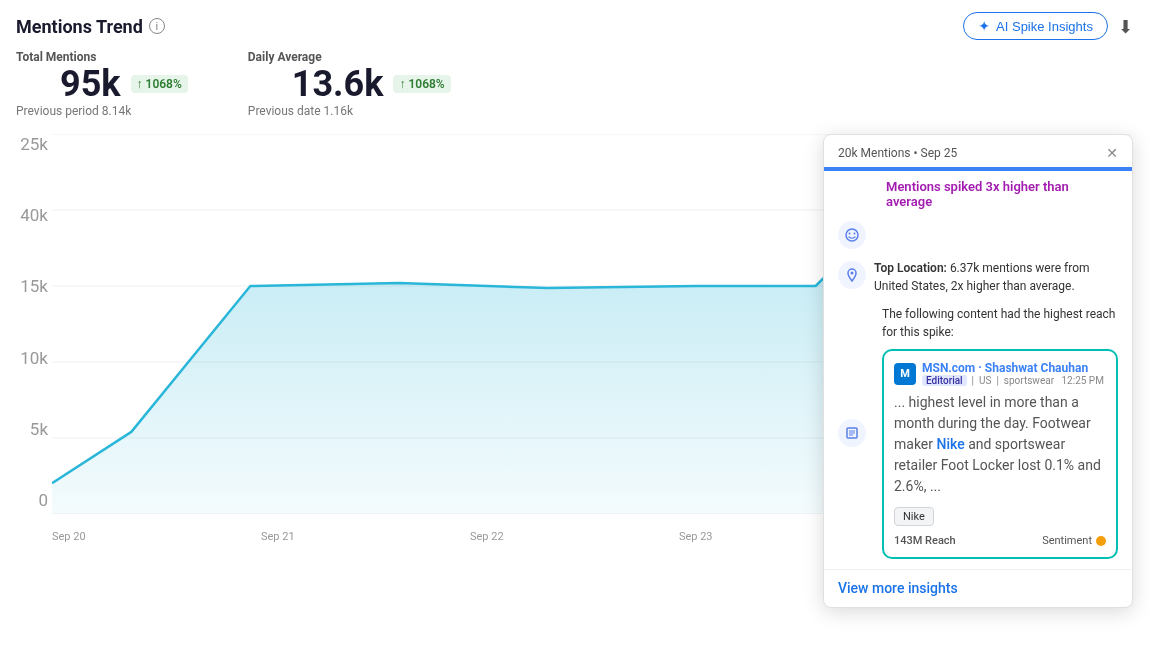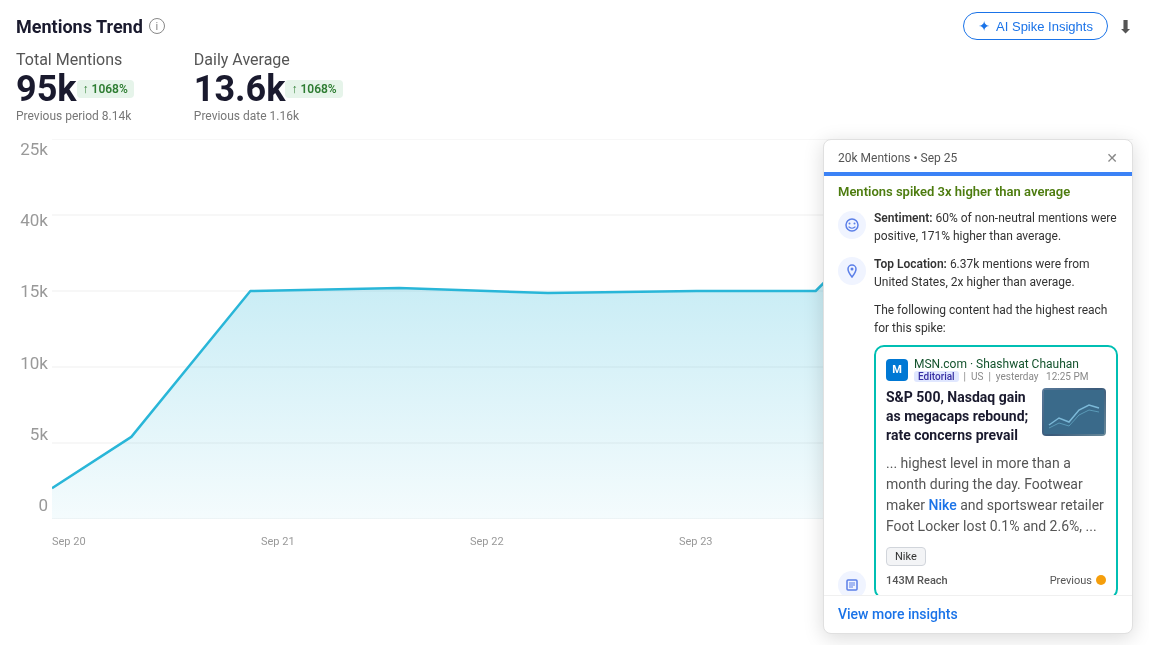--- a/index.html
+++ b/index.html
@@ -78,27 +78,30 @@
     }
 
     
     .stats-row {
       display: flex;
       gap: 60px;
       margin-bottom: 16px;
     }
     .stat-block {}
     .stat-label {
-      font-size: 16px;
+      font-size: 12px;
       color: #555;
       margin-bottom: 2px;
+      font-weight: bold;
     }
     .stat-main-row {
       display: flex;
       align-items: center;
+      gap: 10px;
+      margin-left: 44px;
     }
     .stat-value {
       font-size: 36px;
       font-weight: 700;
       color: #1a1a2e;
       line-height: 1;
     }
     .stat-badge {
       display: flex;
       align-items: center;
@@ -196,22 +199,23 @@
       color: #555;
     }
     .tooltip-close {
       cursor: pointer;
       color: #888;
       font-size: 14px;
     }
     .tooltip-spike-title {
       font-size: 13px;
       font-weight: 600;
-      color: #4d7c0f;
+      color: #a21caf;
       padding: 8px 14px 6px 14px;
+      margin-left: 48px;
     }
 
     
     .insights-scroll {
       max-height: 390px;
       overflow-y: auto;
       padding: 4px 14px 0 14px;
     }
     .insights-scroll::-webkit-scrollbar {
       width: 5px;
@@ -245,23 +249,23 @@
       color: #333;
       line-height: 1.5;
     }
     .insight-text strong {
       font-weight: 600;
     }
 
     
     .article-insight {
       display: flex;
-      gap: 8px;
+      gap: 16px;
       margin-bottom: 10px;
-      align-items: flex-end;
+      align-items: center;
     }
     .article-insight-icon {
       width: 28px;
       height: 28px;
       border-radius: 50%;
       background: #f0f4ff;
       display: flex;
       align-items: center;
       justify-content: center;
       flex-shrink: 0;
@@ -294,22 +298,22 @@
       color: #fff;
       font-weight: 700;
       flex-shrink: 0;
     }
     .source-info {
       display: flex;
       flex-direction: column;
     }
     .source-name {
       font-size: 12px;
-      font-weight: 400;
-      color: #14532d;
+      font-weight: 700;
+      color: #3b82f6;
     }
     .source-meta {
       font-size: 10px;
       color: #888;
     }
     .source-meta .editorial-badge {
       background: #e0e7ff;
       color: #3730a3;
       border-radius: 3px;
       padding: 0 4px;
@@ -506,23 +510,20 @@
 
         <div class="insight-item">
           <div class="insight-icon">
             <svg width="14" height="14" viewBox="0 0 14 14">
               <circle cx="7" cy="7" r="6" fill="none" stroke="#5b7fe8" stroke-width="1.5"></circle>
               <circle cx="4.5" cy="5.5" r="1" fill="#5b7fe8"></circle>
               <circle cx="9.5" cy="5.5" r="1" fill="#5b7fe8"></circle>
               <path d="M4 9 Q7 11.5 10 9" fill="none" stroke="#5b7fe8" stroke-width="1.2" stroke-linecap="round"></path>
             </svg>
           </div>
-          <span class="insight-text">
-            <strong>Sentiment:</strong> <span>60% of non-neutral mentions were positive, 171% higher than average.</span>
-          </span>
         </div>
 
         <div class="insight-item">
           <div class="insight-icon">
             <svg width="14" height="14" viewBox="0 0 14 14">
               <path d="M7 1 C4.8 1 3 2.8 3 5 C3 8 7 13 7 13 C7 13 11 8 11 5 C11 2.8 9.2 1 7 1 Z" fill="none" stroke="#5b7fe8" stroke-width="1.5"></path>
               <circle cx="7" cy="5" r="1.5" fill="#5b7fe8"></circle>
             </svg>
           </div>
           <span class="insight-text">
@@ -546,55 +547,42 @@
               
               <div class="article-source-row">
                 <div class="msn-logo">M</div>
                 <div class="source-info">
                   <span class="source-name">MSN.com · Shashwat Chauhan</span>
                   <span class="source-meta">
                     <span class="editorial-badge">Editorial</span>
                     &nbsp;|&nbsp;
                     <span>US</span>
                     &nbsp;|&nbsp;
-                    <span>yesterday</span>
+                    <span>sportswear</span>
                     &nbsp;
                     <span>12:25 PM</span>
                   </span>
                 </div>
               </div>
 
               
-              <div class="article-content-row">
-                <div class="article-headline">S&amp;P 500, Nasdaq gain as megacaps rebound; rate concerns prevail</div>
-                <div class="article-thumb">
-                  <div class="article-thumb-inner">
-
-                    <svg width="60" height="44" viewBox="0 0 60 44">
-                      <rect width="60" height="44" fill="#3a6a8a"></rect>
-                      <polyline points="5,35 15,28 25,32 35,20 45,15 55,18" fill="none" stroke="#7cb9d8" stroke-width="1.5"></polyline>
-                      <polyline points="5,38 15,33 25,36 35,25 45,20 55,22" fill="none" stroke="#5a9ab8" stroke-width="1"></polyline>
-                    </svg>
-                  </div>
-                </div>
-              </div>
 
               
               <p class="article-excerpt">
                 ... highest level in more than a month during the day. Footwear maker <span class="highlight">Nike</span> and sportswear retailer Foot Locker lost 0.1% and 2.6%, ...
               </p>
 
               
               <span class="article-tag">Nike</span>
 
               
               <div class="article-footer">
                 <span class="reach-text">143M Reach</span>
                 <div class="sentiment-badge">
-                  <span>Previous</span>
+                  <span>Sentiment</span>
                   <div class="sentiment-dot"></div>
                 </div>
               </div>
             </div>
           </div>
         </div>
 
       </div>
 
       <div class="view-more-row">

